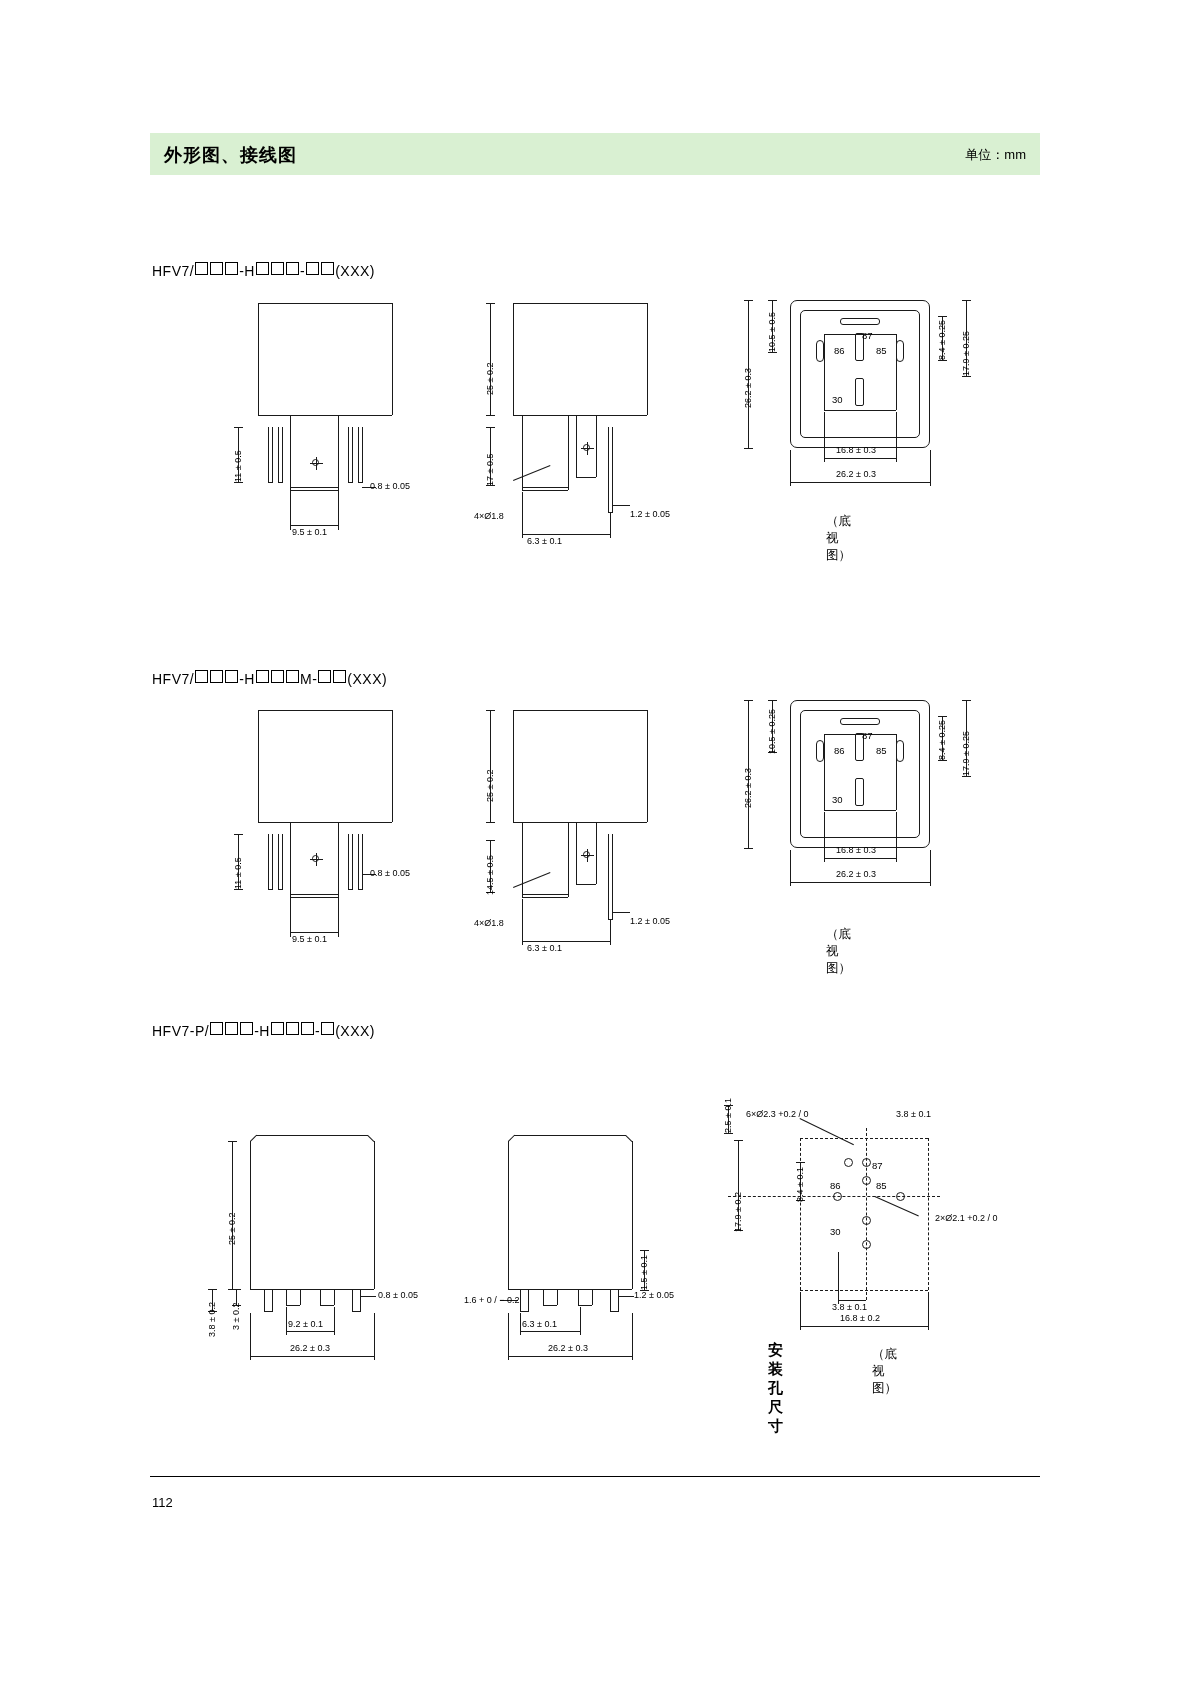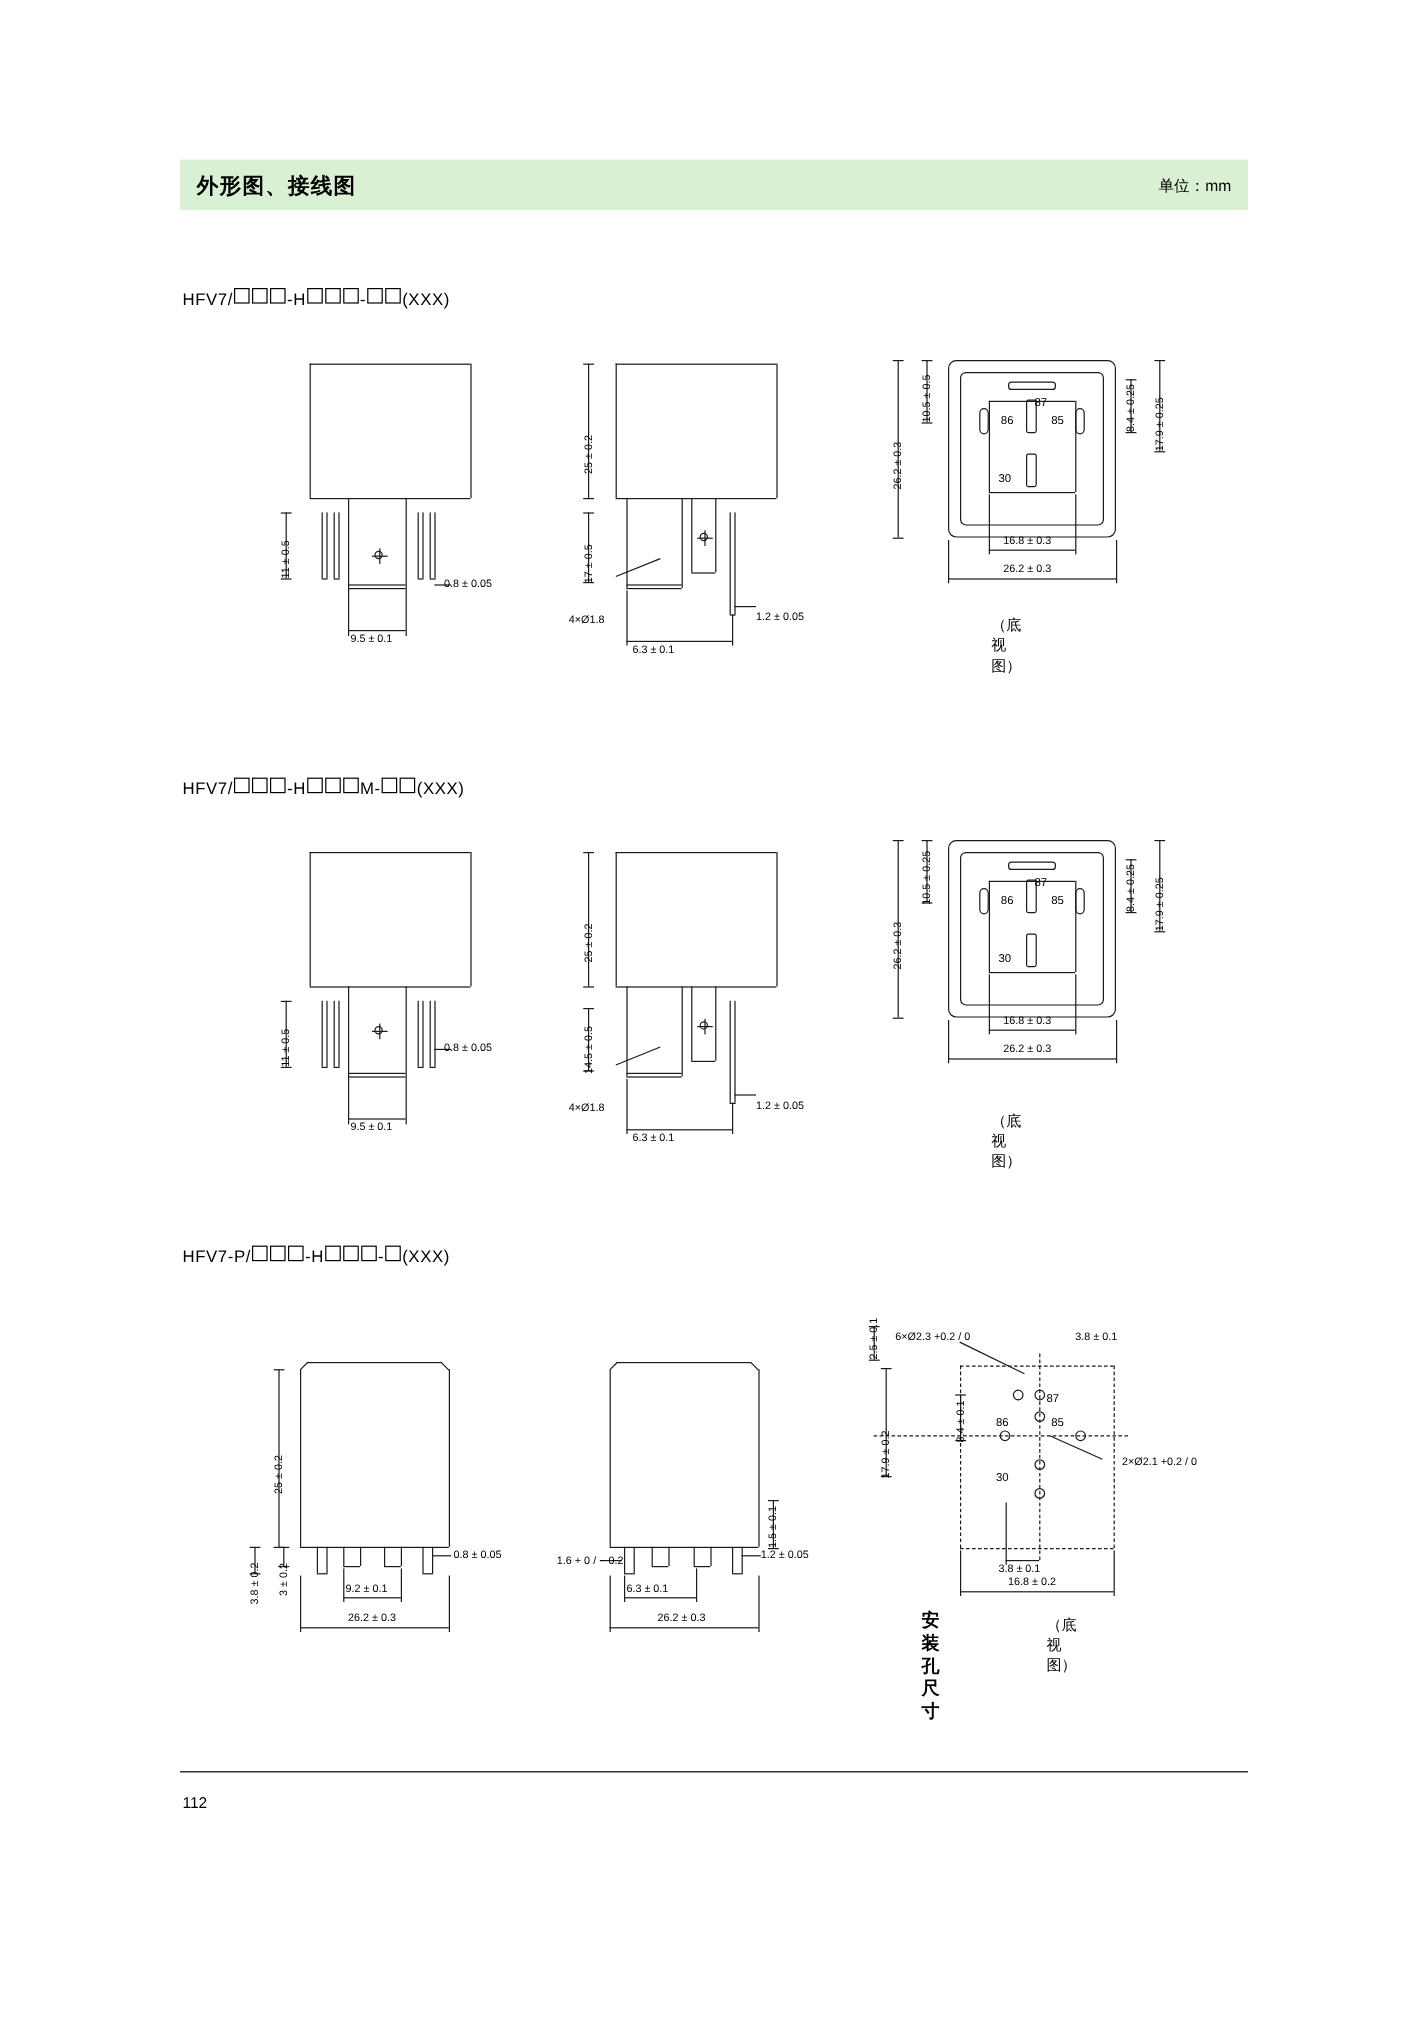--- a/index.html
+++ b/index.html
@@ -22,21 +22,21 @@
   .hdr-unit{
     position:absolute;right:14px;top:13px;font-size:13px;
   }
 
   .section-title{
     position:absolute;width:100%;text-align:center;top:199px;
     font-size:15px;font-weight:bold;
   }
 
   .model{
-    position:absolute;font-size:14px;letter-spacing:.5px;
+    position:absolute;font-size:14px;letter-spacing:.5px;margin-top:22px;
   }
   .model .sq{
     display:inline-block;width:11px;height:11px;border:1px solid #000;
     margin:0 1px;vertical-align:1px;
   }
 
   .cap{position:absolute;font-size:12.5px;font-family:Liberation Mono, monospace;}
   .cap.b{font-weight:bold;font-size:15px;}
 
   .footer-line{
@@ -337,21 +337,21 @@
     <div class="ln lnv" style="left:824px;top:812px;height:50px;"></div>
     <div class="ln lnv" style="left:896px;top:812px;height:50px;"></div>
     <div class="lbl" style="left:836px;top:846px;">16.8 ± 0.3</div>
     <div class="ln lnh" style="left:790px;top:882px;width:140px;"></div>
     <div class="ln lnv" style="left:790px;top:850px;height:36px;"></div>
     <div class="ln lnv" style="left:930px;top:850px;height:36px;"></div>
     <div class="lbl" style="left:836px;top:870px;">26.2 ± 0.3</div>
     <div class="cap" style="left:826px;top:926px;">（底视图）</div>
   </div>
 
-  <div class="model" style="left:152px;top:1038px;">
+  <div class="model" style="left:152px;top:1000px;">
     <span>HFV7-P/</span><span class="sq"></span><span class="sq"></span><span class="sq"></span><span>-H</span><span class="sq"></span><span class="sq"></span><span class="sq"></span><span>-</span><span class="sq"></span><span>(XXX)</span>
   </div>
 
   <div class="dw">
     <div class="ln lnh" style="left:256px;top:1135px;width:112px;"></div>
     <div class="ln lnv" style="left:250px;top:1141px;height:148px;"></div>
     <div class="ln lnv" style="left:374px;top:1141px;height:148px;"></div>
     <div class="ln" style="left:250px;top:1141px;width:9px;height:1px;transform:rotate(-45deg);transform-origin:0 0;"></div>
     <div class="ln" style="left:368px;top:1135px;width:9px;height:1px;transform:rotate(45deg);transform-origin:0 0;"></div>
     <div class="ln lnh" style="left:250px;top:1289px;width:124px;"></div>

